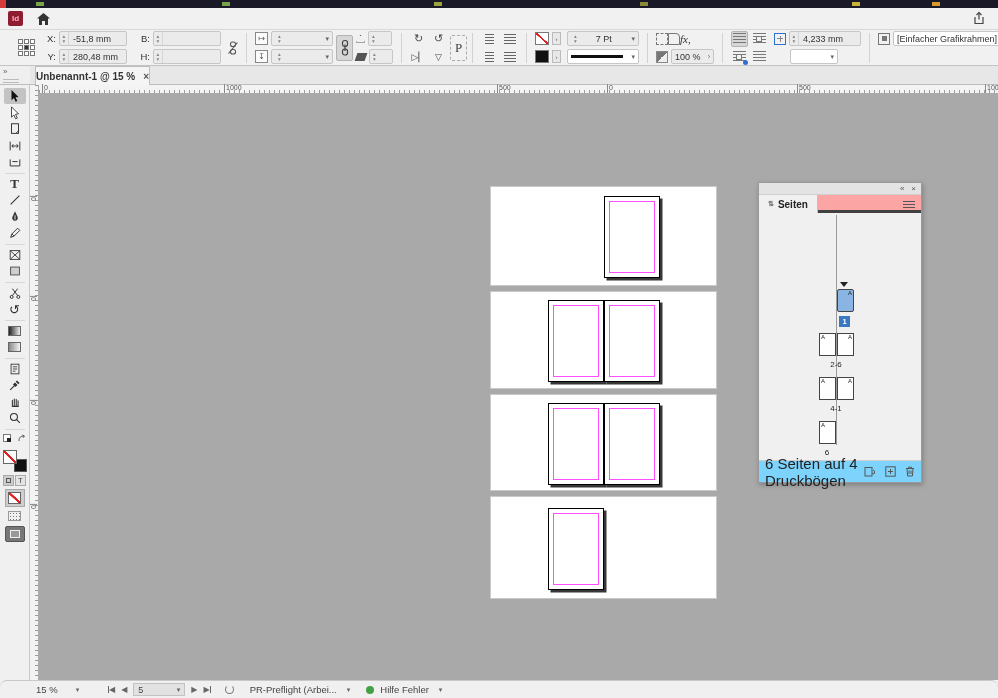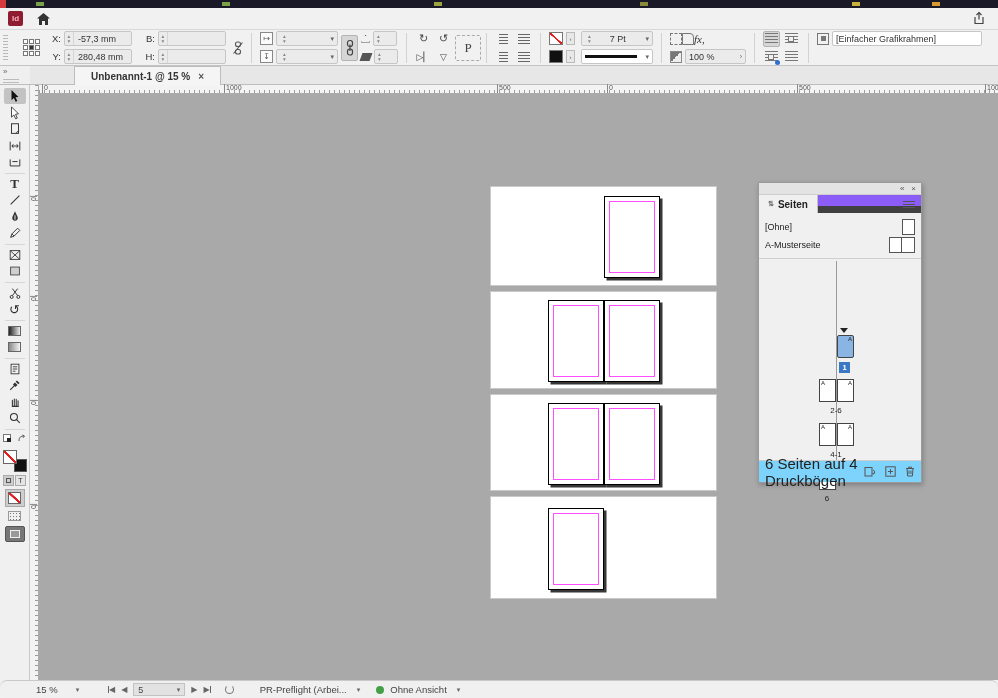--- a/index.html
+++ b/index.html
@@ -54,21 +54,21 @@
   .wrapico { width:13px; height:12px; position:relative; background:repeating-linear-gradient(180deg,#777 0 1px,transparent 1px 3px); }
   .wrapico .hole { position:absolute; left:3px; top:3px; width:6px; height:6px; background:#f1f1f1; border:1px solid #777; }
   .wrapico .dot { position:absolute; right:-2px; bottom:-2px; width:5px; height:5px; border-radius:50%; background:#2f6fd0; }
   .expandico { width:12px; height:12px; border:1px solid #888; position:relative; background:
       linear-gradient(#888,#888) center/6px 1px no-repeat, linear-gradient(#888,#888) center/1px 6px no-repeat; }
   .objico { width:12px; height:12px; border:1px solid #777; display:flex; align-items:center; justify-content:center; }
   .objico i { width:5px; height:5px; background:#777; }
 
   
   .tabbar { position:absolute; left:30px; top:66px; width:968px; height:19px; background:#e7e7e7; border-bottom:1px solid #bdbdbd; }
-  .doc-tab { position:absolute; left:5px; top:0; height:19px; background:#f5f5f5; border:1px solid #bdbdbd; border-bottom:none; display:flex; align-items:center; padding:0 16px; gap:8px; font-size:10px; font-weight:bold; color:#333;margin-left:39px; }
+  .doc-tab { position:absolute; left:5px; top:0; height:19px; background:#f5f5f5; border:1px solid #bdbdbd; border-bottom:none; display:flex; align-items:center; padding:0 0; gap:8px; font-size:10px; font-weight:bold; color:#333; }
   .doc-tab .x { font-weight:bold; color:#555; font-size:10px; }
   .toolhead { position:absolute; left:0; top:66px; width:30px; height:19px; background:#efefef; border-bottom:1px solid #bdbdbd; font-size:8px; color:#666; padding:1px 3px; }
   .toolhead .gripline { margin-top:3px; width:16px; height:4px; background:repeating-linear-gradient(180deg,#bbb 0 1px,transparent 1px 3px); }
 
   
   .hruler { position:absolute; left:39px; top:85px; width:959px; height:9px; background:#f3f3f3; border-bottom:1px solid #aaa;
     background-image:repeating-linear-gradient(90deg,#9b9b9b 0 1px,transparent 1px 5px); background-size:100% 3px; background-position:0 100%; background-repeat:no-repeat; }
   .hruler .num { position:absolute; top:-1px; font-size:7px; color:#555; border-left:1px solid #888; padding-left:1px; height:9px; line-height:8px; }
   .vruler { position:absolute; left:30px; top:85px; width:9px; height:595px; background:#f3f3f3; border-right:1px solid #aaa;
     background-image:repeating-linear-gradient(180deg,#9b9b9b 0 1px,transparent 1px 5px); background-size:3px 100%; background-position:100% 0; background-repeat:no-repeat; }
@@ -100,21 +100,21 @@
 
   
   .canvas { position:absolute; left:39px; top:94px; width:959px; height:586px; background:#a9a9a9; overflow:hidden; }
   .spread { position:absolute; background:#fff; border:1px solid #c9c9c9; }
   .pg { position:absolute; top:8px; width:56px; height:82px; background:#fff; border:1px solid #000; box-shadow:2.5px 2.5px 0 rgba(20,20,20,0.85); }
   .pg .mg { position:absolute; left:4px; top:4px; right:4px; bottom:4px; border:1px solid #ff4dff; }
 
   
   .panel { position:absolute; left:758px; top:182px; width:164px; height:301px; background:#f0f0f0; border:1px solid #9a9a9a; box-shadow:1px 2px 5px rgba(0,0,0,0.25); }
   .panel-mini { height:12px; background:#e3e3e3; border-bottom:1px solid #cfcfcf; display:flex; justify-content:flex-end; align-items:center; gap:7px; padding:0 5px; font-size:8px; color:#555; }
-  .panel-tabs { height:18px; background:#8b5cf6; border-bottom:7px solid #404040; position:relative; }
+  .panel-tabs { height:18px; background:#fca5a5; border-bottom:3px solid #404040; position:relative; }
   .panel-tab { position:absolute; left:0; top:0; height:18px; background:#f0f0f0; border-right:1px solid #c2c2c2; display:flex; align-items:center; padding:0 9px; gap:4px; font-size:10px; font-weight:bold; color:#222; }
   .panel-tab .ud { font-size:7px; color:#666; }
   .burger { position:absolute; right:6px; top:6px; width:12px; height:7px; background:repeating-linear-gradient(180deg,#555 0 1px,transparent 1px 3px); }
   .masters { padding:5px 6px 4px 6px; border-bottom:1px solid #cfcfcf; }
   .master-row { display:flex; align-items:center; justify-content:space-between; height:18px; }
   .master-row .mlabel { font-size:9px; color:#222; }
   .mthumb { display:flex; }
   .mthumb i { width:13px; height:16px; background:#fff; border:1px solid #555; }
   .mthumb i + i { border-left:none; }
   .pages-area { position:relative; height:206px; }
@@ -181,21 +181,21 @@
         <i></i>
         <i></i>
         <i></i>
     </div>
 
     <div class="grp">
       <div class="row">
         <span class="lb">X:</span>
         <div class="fld" style="width:68px">
             <span class="stp">▴<br>▾</span>
-            <span class="val">-57,3 mm</span>
+            <span class="val">-51,8 mm</span>
           </div>
         <span class="lb" style="margin-left:8px">B:</span>
         <div class="fld" style="width:68px">
             <span class="stp">▴<br>▾</span>
             <span class="val"></span>
           </div>
       </div>
       <div class="row">
         <span class="lb">Y:</span>
         <div class="fld" style="width:68px">
@@ -330,21 +330,21 @@
     <div class="vsep"></div>
 
     <div class="grp">
       <div class="row" style="gap:0">
         <span class="corner-dash"></span>
         <span class="corner-solid"></span>
         <span class="fx">fx,</span>
       </div>
       <div class="row">
         <span class="opa"></span>
-        <div class="sel" style="width:61px">
+        <div class="sel" style="width:43px">
             <span>100 %</span>
             <span class="caret">›</span>
           </div>
       </div>
     </div>
 
     <div class="vsep"></div>
 
     <div class="grp">
       <div class="row">
@@ -363,20 +363,35 @@
               <i class="hole"></i>
               <i class="dot"></i>
             </span>
           </span>
         <span class="icobtn">
             <span class="wrapico"></span>
           </span>
       </div>
     </div>
 
+    <div class="grp">
+      <div class="row">
+        <span class="expandico" style="border-color:#2f6fd0"></span>
+        <div class="fld" style="width:72px">
+            <span class="stp">▴<br>▾</span>
+            <span class="val">4,233 mm</span>
+          </div>
+      </div>
+      <div class="row">
+        <div class="sel" style="width:48px;background:#fff;margin-left:16px">
+            <span></span>
+            <span class="caret">▾</span>
+          </div>
+      </div>
+    </div>
 
     <div class="vsep"></div>
 
     <div class="grp" style="flex:1">
       <div class="row">
         <span class="objico">
             <i></i>
           </span>
         <div class="sel" style="width:150px;background:#fff">
             <span>[Einfacher Grafikrahmen]</span>
@@ -581,35 +596,20 @@
     <div class="panel-mini">
       <span>«</span>
       <span>×</span>
     </div>
     <div class="panel-tabs">
       <div class="panel-tab">
         <span class="ud">⇅</span>
         <span>Seiten</span>
       </div>
       <span class="burger"></span>
-    </div>
-    <div class="masters">
-      <div class="master-row">
-        <span class="mlabel">[Ohne]</span>
-        <span class="mthumb">
-            <i></i>
-          </span>
-      </div>
-      <div class="master-row">
-        <span class="mlabel">A-Musterseite</span>
-        <span class="mthumb">
-            <i></i>
-            <i></i>
-          </span>
-      </div>
     </div>
     <div class="pages-area" id="pagesArea">
       <div class="spineline"></div>
     <div class="pthumb sel" style="top: 76px; left: 78px;">
           <span class="letter" style="right: 1px;">A</span>
         </div>
         <div class="selmarker" style="left: 81px; top: 69px;"></div>
         <div class="pbadge" style="left: 80px; top: 103px;">1</div>
         <div class="pthumb" style="top: 120px; left: 60px;">
           <span class="letter" style="left: 1px;">A</span>
@@ -657,20 +657,20 @@
     </span>
     <span class="navbtn"><span class="bar"></span>◀</span>
     <span class="navbtn">◀</span>
     <span class="pagebox">
       <span>5</span>
         <span class="caret">▾</span>
     </span>
     <span class="navbtn">▶</span>
     <span class="navbtn">▶<span class="bar"></span></span>
     <span class="pfcircle"></span>
-    <span style="margin-left:20px">PR-Preflight (Arbei...</span>
+    <span style="margin-left:10px">PR-Preflight (Arbei...</span>
     <span class="caret">▾</span>
     <span class="greendot" style="margin-left:10px"></span>
-    <span>Ohne Ansicht</span>
+    <span>Hilfe Fehler</span>
     <span class="caret">▾</span>
   </div>
 
 </div>
 
 </body></html>

